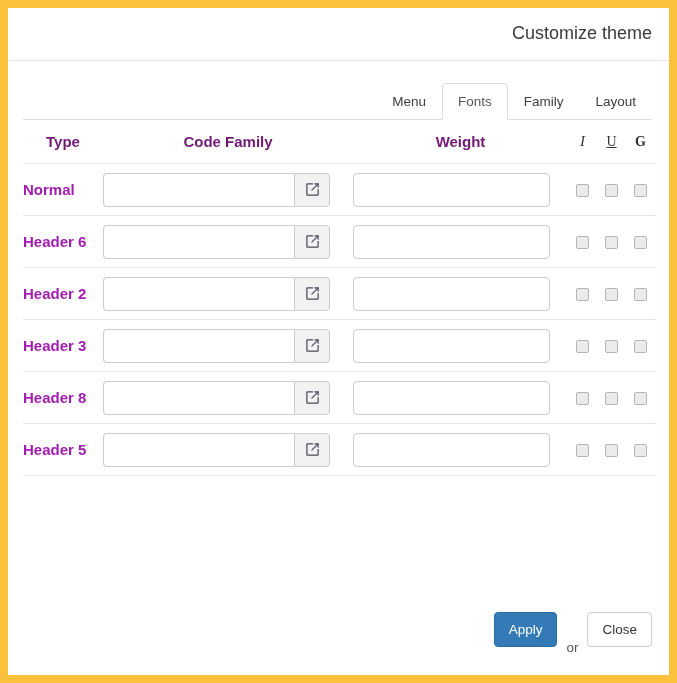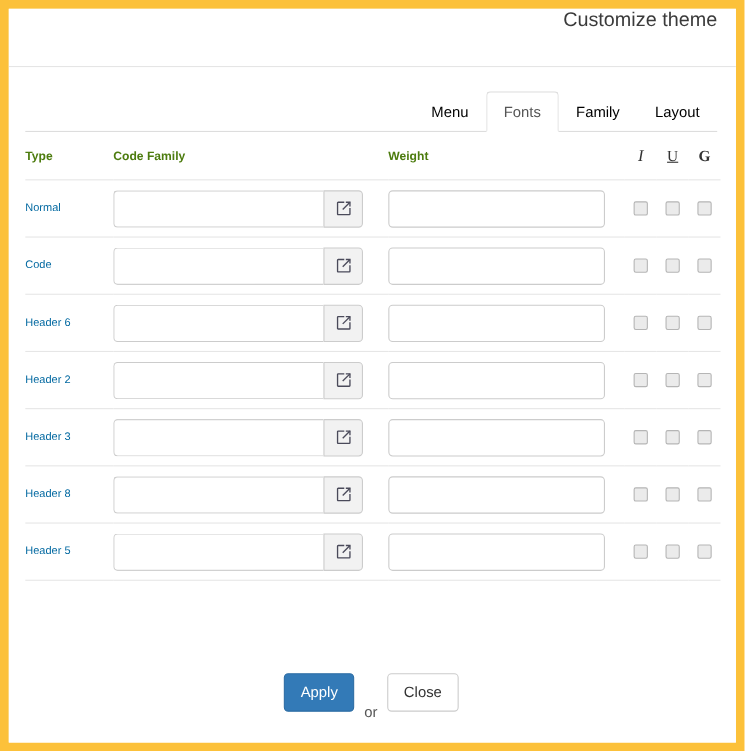--- a/index.html
+++ b/index.html
@@ -33,20 +33,21 @@
     flex-direction: column;
     overflow: hidden;
   }
 
   
   .modal-header {
     box-sizing: border-box;
     height: 53px;
     border-bottom: 1px solid #e5e5e5;
     display: flex;
+    align-items: center;
     justify-content: flex-end;
     padding: 0 17px 0 15px;
   }
   .modal-title {
     font-size: 18px;
     color: #3b3b3b;
     font-weight: 400;
     line-height: 1.2;
   }
 
@@ -62,21 +63,21 @@
     border-bottom: 1px solid #dddddd;
     list-style: none;
     margin: 0;
     padding: 0;
     height: 39px;
   }
   .tab {
     box-sizing: border-box;
     font-size: 13.5px;
     line-height: 1;
-    color: #000000;
+    color: #404040;
     padding: 11px 15px 11px;
     margin-bottom: -1px;
     border: 1px solid transparent;
     border-radius: 4px 4px 0 0;
     cursor: pointer;
     background: transparent;
   }
   .tab.active {
     color: #555555;
     background: #ffffff;
@@ -95,24 +96,24 @@
     border-collapse: collapse;
     table-layout: fixed;
   }
   table.fonts-table th,
   table.fonts-table td {
     padding: 0;
     vertical-align: middle;
     border-bottom: 1px solid #e6e6e6;
   }
   thead th {
-    font-size: 11px;
-    color: #4d7c0f;
+    font-size: 15px;
+    color: #701a75;
     font-weight: bold;
-    text-align: left;
+    text-align: center;
     height: 43px;
     padding-bottom: 8px;
     vertical-align: bottom;
   }
   .col-type     { width: 80px; }
   .col-family   { width: 250px; }
   .col-weight   { width: 215px; }
   .col-chk      { width: 29px; }
 
   thead th.chk-head {
@@ -133,22 +134,23 @@
     font-size: 14px;
   }
   .glyph-g {
     font-family: "Liberation Serif", serif;
     font-weight: bold;
     font-size: 14px;
   }
 
   tbody td { height: 51px; }
   td.type-cell {
-    font-size: 10px;
-    color: #0369a1;
+    font-size: 15px;
+    color: #a21caf;
+    font-weight: bold;
   }
 
   
   .input-group {
     display: flex;
     width: 227px;
     height: 34px;
   }
   .form-control {
     box-sizing: border-box;
@@ -199,21 +201,21 @@
     vertical-align: middle;
     cursor: pointer;
   }
 
   
   .modal-footer {
     box-sizing: border-box;
     padding: 20px 17px 20px 15px;
     display: flex;
     align-items: center;
-    justify-content: center;
+    justify-content: flex-end;
     gap: 9px;
   }
   .btn {
     box-sizing: border-box;
     font-family: "Liberation Sans", sans-serif;
     font-size: 13.5px;
     line-height: 1.42;
     padding: 7px 14px;
     border-radius: 4px;
     border: 1px solid transparent;
@@ -291,41 +293,20 @@
               </div>
             </td>
             <td>
               <input class="form-control weight-input" type="text" value="" style="">
             </td>
             <td class="chk-cell"><span class="chk"></span></td>
             <td class="chk-cell"><span class="chk"></span></td>
             <td class="chk-cell"><span class="chk"></span></td>
           </tr>
 
-          <tr>
-            <td class="type-cell">Code</td>
-            <td>
-              <div class="input-group">
-                <input class="form-control" type="text" value="" style="">
-                <div class="input-group-btn">
-                  <svg width="15" height="15" viewBox="0 0 16 16" fill="none" stroke="#4a4a5a" stroke-width="1.3">
-                    <path d="M8.5 2H2.6A.6.6 0 0 0 2 2.6v10.8a.6.6 0 0 0 .6.6h10.8a.6.6 0 0 0 .6-.6V7.5"></path>
-                    <path d="M10 2h4v4"></path>
-                    <path d="M7 9l7-7"></path>
-                  </svg>
-                </div>
-              </div>
-            </td>
-            <td>
-              <input class="form-control weight-input" type="text" value="" style="">
-            </td>
-            <td class="chk-cell"><span class="chk"></span></td>
-            <td class="chk-cell"><span class="chk"></span></td>
-            <td class="chk-cell"><span class="chk"></span></td>
-          </tr>
 
           <tr>
             <td class="type-cell">Header 6</td>
             <td>
               <div class="input-group">
                 <input class="form-control" type="text" value="" style="">
                 <div class="input-group-btn">
                   <svg width="15" height="15" viewBox="0 0 16 16" fill="none" stroke="#4a4a5a" stroke-width="1.3">
                     <path d="M8.5 2H2.6A.6.6 0 0 0 2 2.6v10.8a.6.6 0 0 0 .6.6h10.8a.6.6 0 0 0 .6-.6V7.5"></path>
                     <path d="M10 2h4v4"></path>

